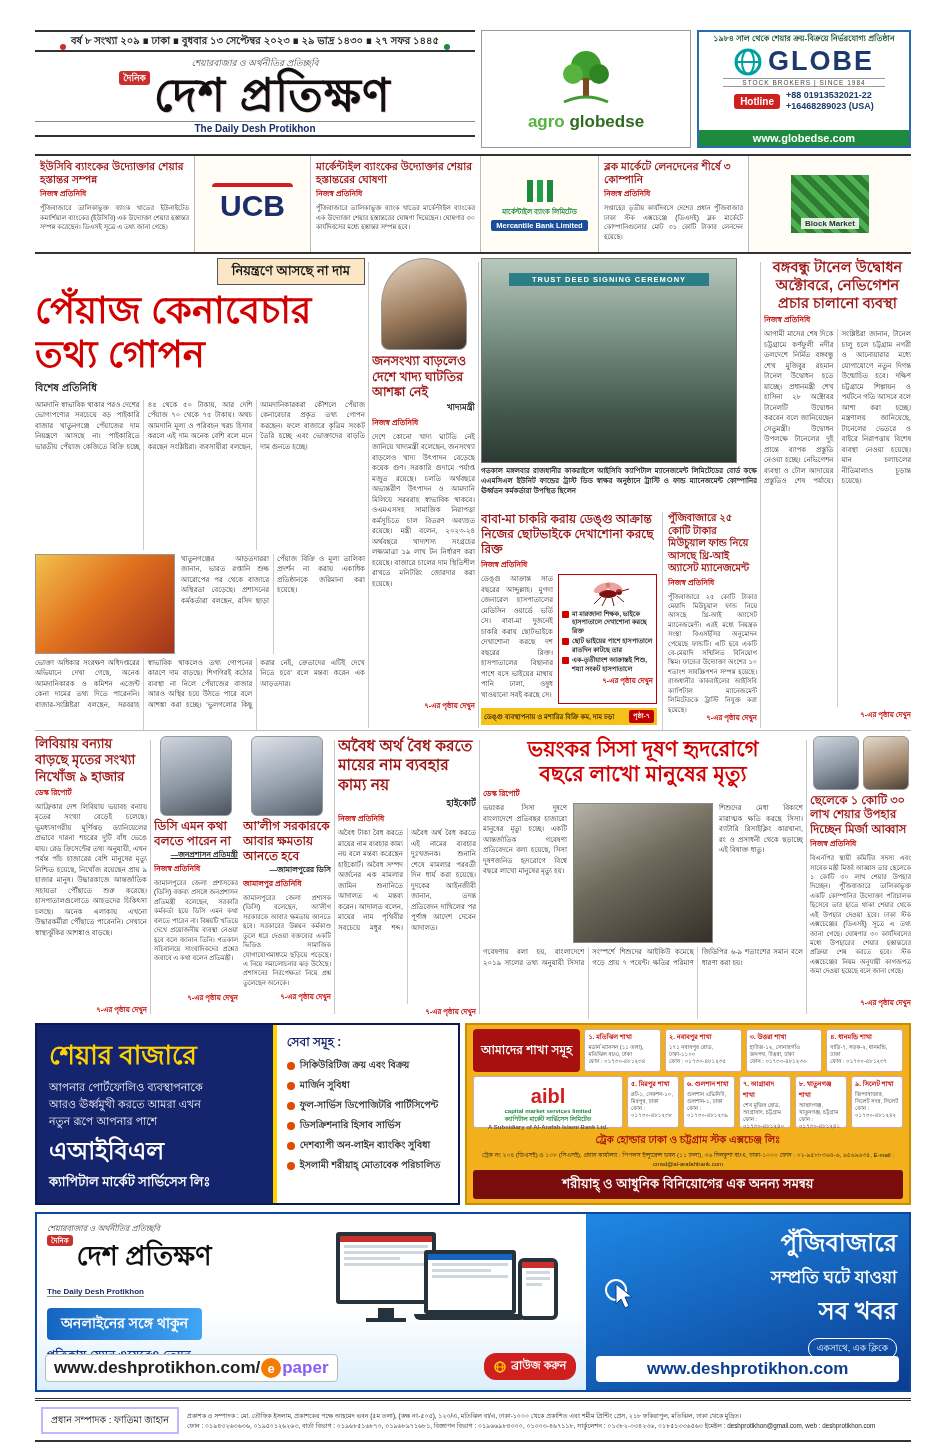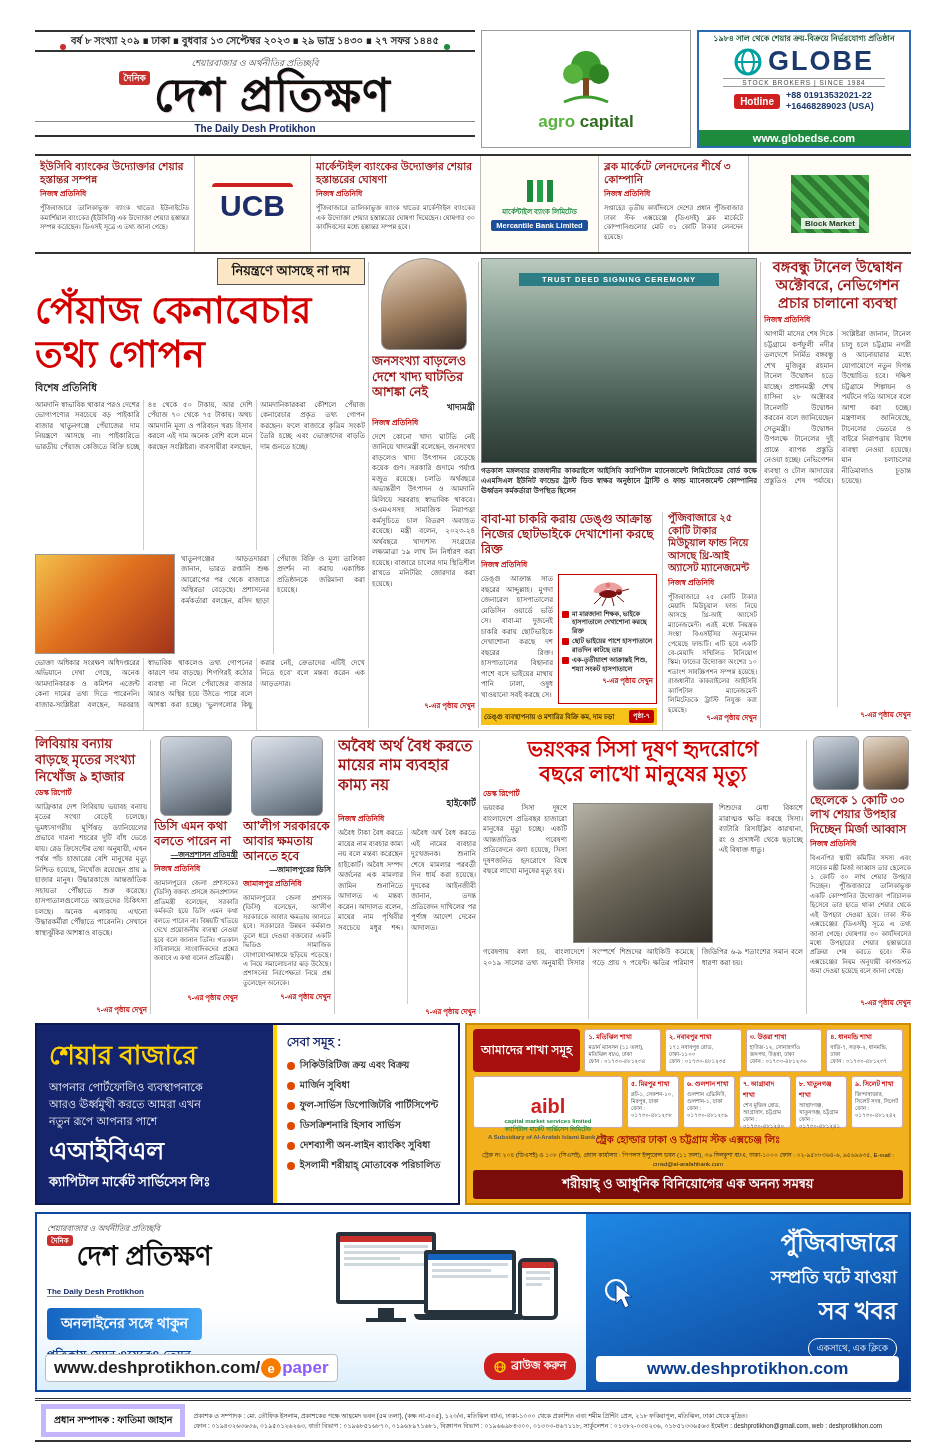--- a/index.html
+++ b/index.html
@@ -74,21 +74,21 @@
   .serv-item { display:flex; gap:5px; font-size:9.5px; font-weight:bold; margin:5px 0; align-items:center; color:#333; }
   .serv-dot { width:8px; height:8px; background:#e04a00; border-radius:50%; flex:0 0 auto; }
 
   
   .branches { background:#f2b11c; border:2px solid #c88d00; padding:4px 6px; display:flex; flex-direction:column; }
   .br-row { display:flex; gap:4px; margin-bottom:4px; }
   .br-title { background:#a80f0f; color:#fff; font-weight:bold; font-size:12px; display:flex; align-items:center; justify-content:center; border-radius:4px; padding:0 8px; }
   .br-box { background:#fff; border:1px solid #caa; border-radius:3px; padding:2px 3px; flex:1; }
   .br-box h5 { font-size:6.5px; color:#c00000; margin-bottom:1px; }
   .br-box p { font-size:5.5px; color:#333; line-height:1.3; }
-  .aibl-logo-box { background:#fff; border:1px solid #caa; border-radius:3px; padding:19px 5px; width:150px; flex:0 0 auto; text-align:center; }
+  .aibl-logo-box { background:#fff; border:1px solid #caa; border-radius:3px; padding:9px 5px; width:150px; flex:0 0 auto; text-align:center; }
   .aibl-logo-a { color:#d01f1f; font-size:20px; font-weight:bold; line-height:1; }
   .aibl-logo-s { font-size:6px; color:#1d8a3e; font-weight:bold; line-height:1.35; }
   .trec { color:#a80f0f; font-weight:bold; font-size:10px; text-align:center; }
   .braddr { font-size:6px; color:#222; text-align:center; margin:1px 0 3px; }
   .slogan { background:#7a0c0c; color:#fff; font-weight:bold; font-size:13px; text-align:center; padding:4px 0; border-radius:3px; }
 
   
   .promo { border:2px solid #0d47a1; display:flex; }
   .promo-left { width:63%; position:relative; background:linear-gradient(180deg,#ffffff 55%,#dceefc); padding:8px 10px; }
   .promo-right { width:37%; background:linear-gradient(160deg,#1e88e5,#0b3d91); color:#fff; position:relative; padding:10px 12px; text-align:right; }
@@ -103,21 +103,21 @@
 
   
   .devices { position:absolute; right:10px; top:10px; width:240px; height:130px; }
   .screen { position:absolute; background:#fff; border:4px solid #26323c; border-radius:3px; }
   .screen .bar { height:6px; background:#c9302c; }
   .screen .ln { height:3px; background:#cfd8dc; margin:3px 4px; }
   .stand { position:absolute; background:#26323c; }
 
   
   .footer { border-top:3px double #333; border-bottom:2px solid #333; display:flex; gap:8px; align-items:center; padding:4px 6px; }
-  .footer-ed { border:5px solid #c4b5fd; font-weight:bold; font-size:9.5px; padding:4px 8px; white-space:nowrap; }
+  .footer-ed { border:2px solid #c4b5fd; font-weight:normal; font-size:9.5px; padding:4px 8px; white-space:nowrap; }
   .footer-txt { font-size:6.3px; line-height:1.5; color:#222; text-align:justify; }
 
   .vline { position:absolute; width:1px; background:#c7c7c7; }
 </style>
 </head>
 <body>
 
 <div class="page">
 
   <div class="abs topbar" style="left:35px; top:30px; width:440px; height:22px;">
@@ -137,21 +137,21 @@
   <div class="abs adframe" style="left:481px; top:30px; width:210px; height:118px; display:flex; flex-direction:column; align-items:center; justify-content:center; gap:4px;">
     <svg width="60" height="62" viewBox="0 0 60 62">
       <circle cx="30" cy="20" r="15" fill="#3f9d2f"></circle>
       <circle cx="17" cy="28" r="10" fill="#57b33e"></circle>
       <circle cx="43" cy="28" r="10" fill="#2f8424"></circle>
       <rect x="27" y="32" width="6" height="20" fill="#7a4a21"></rect>
       <path d="M8 56 Q30 46 52 56" stroke="#3f9d2f" stroke-width="3" fill="none"></path>
     </svg>
     <div style="font-size:17px; font-weight:bold;">
       <span style="color:#57b33e;">agro</span>
-      <span style="color:#2f6b1f;">capital</span>
+      <span style="color:#2f6b1f;">globedse</span>
     </div>
   </div>
 
   <div class="abs globe-frame" style="left:697px; top:30px; width:214px; height:118px;">
     <div class="globe-top">১৯৮৪ সাল থেকে শেয়ার ক্রয়-বিক্রয়ে নির্ভরযোগ্য প্রতিষ্ঠান</div>
     <div class="globe-brand">
       <svg width="28" height="28" viewBox="0 0 28 28">
         <circle cx="14" cy="14" r="12" fill="none" stroke="#00a0a0" stroke-width="3"></circle>
         <ellipse cx="14" cy="14" rx="6" ry="12" fill="none" stroke="#00a0a0" stroke-width="2"></ellipse>
         <line x1="2" y1="14" x2="26" y2="14" stroke="#00a0a0" stroke-width="2"></line>
@@ -227,21 +227,21 @@
     <div class="portrait" style="width:86px; height:92px; margin:0 auto; border-radius:50% 50% 8px 8px; background:linear-gradient(160deg,#e8d6c2,#9c7b5c 55%,#3c3028);"></div>
     <div class="h-maroon" style="font-size:12.5px; margin-top:4px;">জনসংখ্যা বাড়লেও দেশে খাদ্য ঘাটতির আশঙ্কা নেই</div>
     <div style="text-align:right; font-size:8.5px; font-weight:bold; color:#222;">খাদ্যমন্ত্রী</div>
     <div class="byline">নিজস্ব প্রতিনিধি</div>
     <div class="tiny" style="height:266px;">দেশে কোনো খাদ্য ঘাটতি নেই জানিয়ে খাদ্যমন্ত্রী বলেছেন, জনসংখ্যা বাড়লেও খাদ্য উৎপাদন বেড়েছে কয়েক গুণ। সরকারি গুদামে পর্যাপ্ত মজুত রয়েছে। চলতি অর্থবছরে অভ্যন্তরীণ উৎপাদন ও আমদানি মিলিয়ে সরবরাহ স্বাভাবিক থাকবে। ওএমএসসহ সামাজিক নিরাপত্তা কর্মসূচিতে চাল বিতরণ অব্যাহত রয়েছে। মন্ত্রী বলেন, ২০২৩-২৪ অর্থবছরে খাদ্যশস্য সংগ্রহের লক্ষ্যমাত্রা ১৯ লাখ টন নির্ধারণ করা হয়েছে। বাজারে চালের দাম স্থিতিশীল রাখতে মনিটরিং জোরদার করা হয়েছে।</div>
     <div class="more">৭-এর পৃষ্ঠায় দেখুন</div>
   </div>
 
   <div class="vline" style="left:478px; top:262px; height:466px;"></div>
 
-  <div class="abs ph" style="left:481px; top:258px; width:276px; height:205px; border:1px solid #777; background:linear-gradient(180deg,#b9c8bd 0%,#7d9488 35%,#44584e 75%,#2c3a33);">
+  <div class="abs ph" style="left:481px; top:258px; width:256px; height:205px; border:1px solid #777; background:linear-gradient(180deg,#b9c8bd 0%,#7d9488 35%,#44584e 75%,#2c3a33);">
     <div style="margin:14px auto 0; width:200px; background:#0e6f7ccc; color:#fff; font-size:7.5px; font-weight:bold; text-align:center; padding:2px 0; letter-spacing:1px;">TRUST DEED SIGNING CEREMONY</div>
   </div>
   <div class="abs caption" style="left:481px; top:466px; width:276px; height:42px;">গতকাল মঙ্গলবার রাজধানীর কাকরাইলে আইসিবি ক্যাপিটাল ম্যানেজমেন্ট লিমিটেডের বোর্ড কক্ষে এএমসিএল ইউনিট ফান্ডের ট্রাস্ট ডিড স্বাক্ষর অনুষ্ঠানে ট্রাস্টি ও ফান্ড ম্যানেজমেন্ট কোম্পানির ঊর্ধ্বতন কর্মকর্তারা উপস্থিত ছিলেন</div>
 
   <div class="abs" style="left:481px; top:512px; width:176px; height:218px;">
     <div class="h-maroon" style="font-size:12px;">বাবা-মা চাকরি করায় ডেঙ্গু আক্রান্ত নিজের ছোটভাইকে দেখাশোনা করছে রিক্ত</div>
     <div class="byline">নিজস্ব প্রতিনিধি</div>
     <div style="display:flex; gap:5px;">
       <div class="tiny" style="width:72px; height:130px;">ডেঙ্গু আক্রান্ত সাত বছরের আব্দুল্লাহ। মুগদা জেনারেল হাসপাতালের মেডিসিন ওয়ার্ডে ভর্তি সে। বাবা-মা দুজনেই চাকরি করায় ছোটভাইকে দেখাশোনা করছে দশ বছরের রিক্ত। হাসপাতালের বিছানার পাশে বসে ভাইয়ের মাথায় পানি ঢালা, ওষুধ খাওয়ানো সবই করছে সে।</div>
       <div class="info-box" style="flex:1;">

